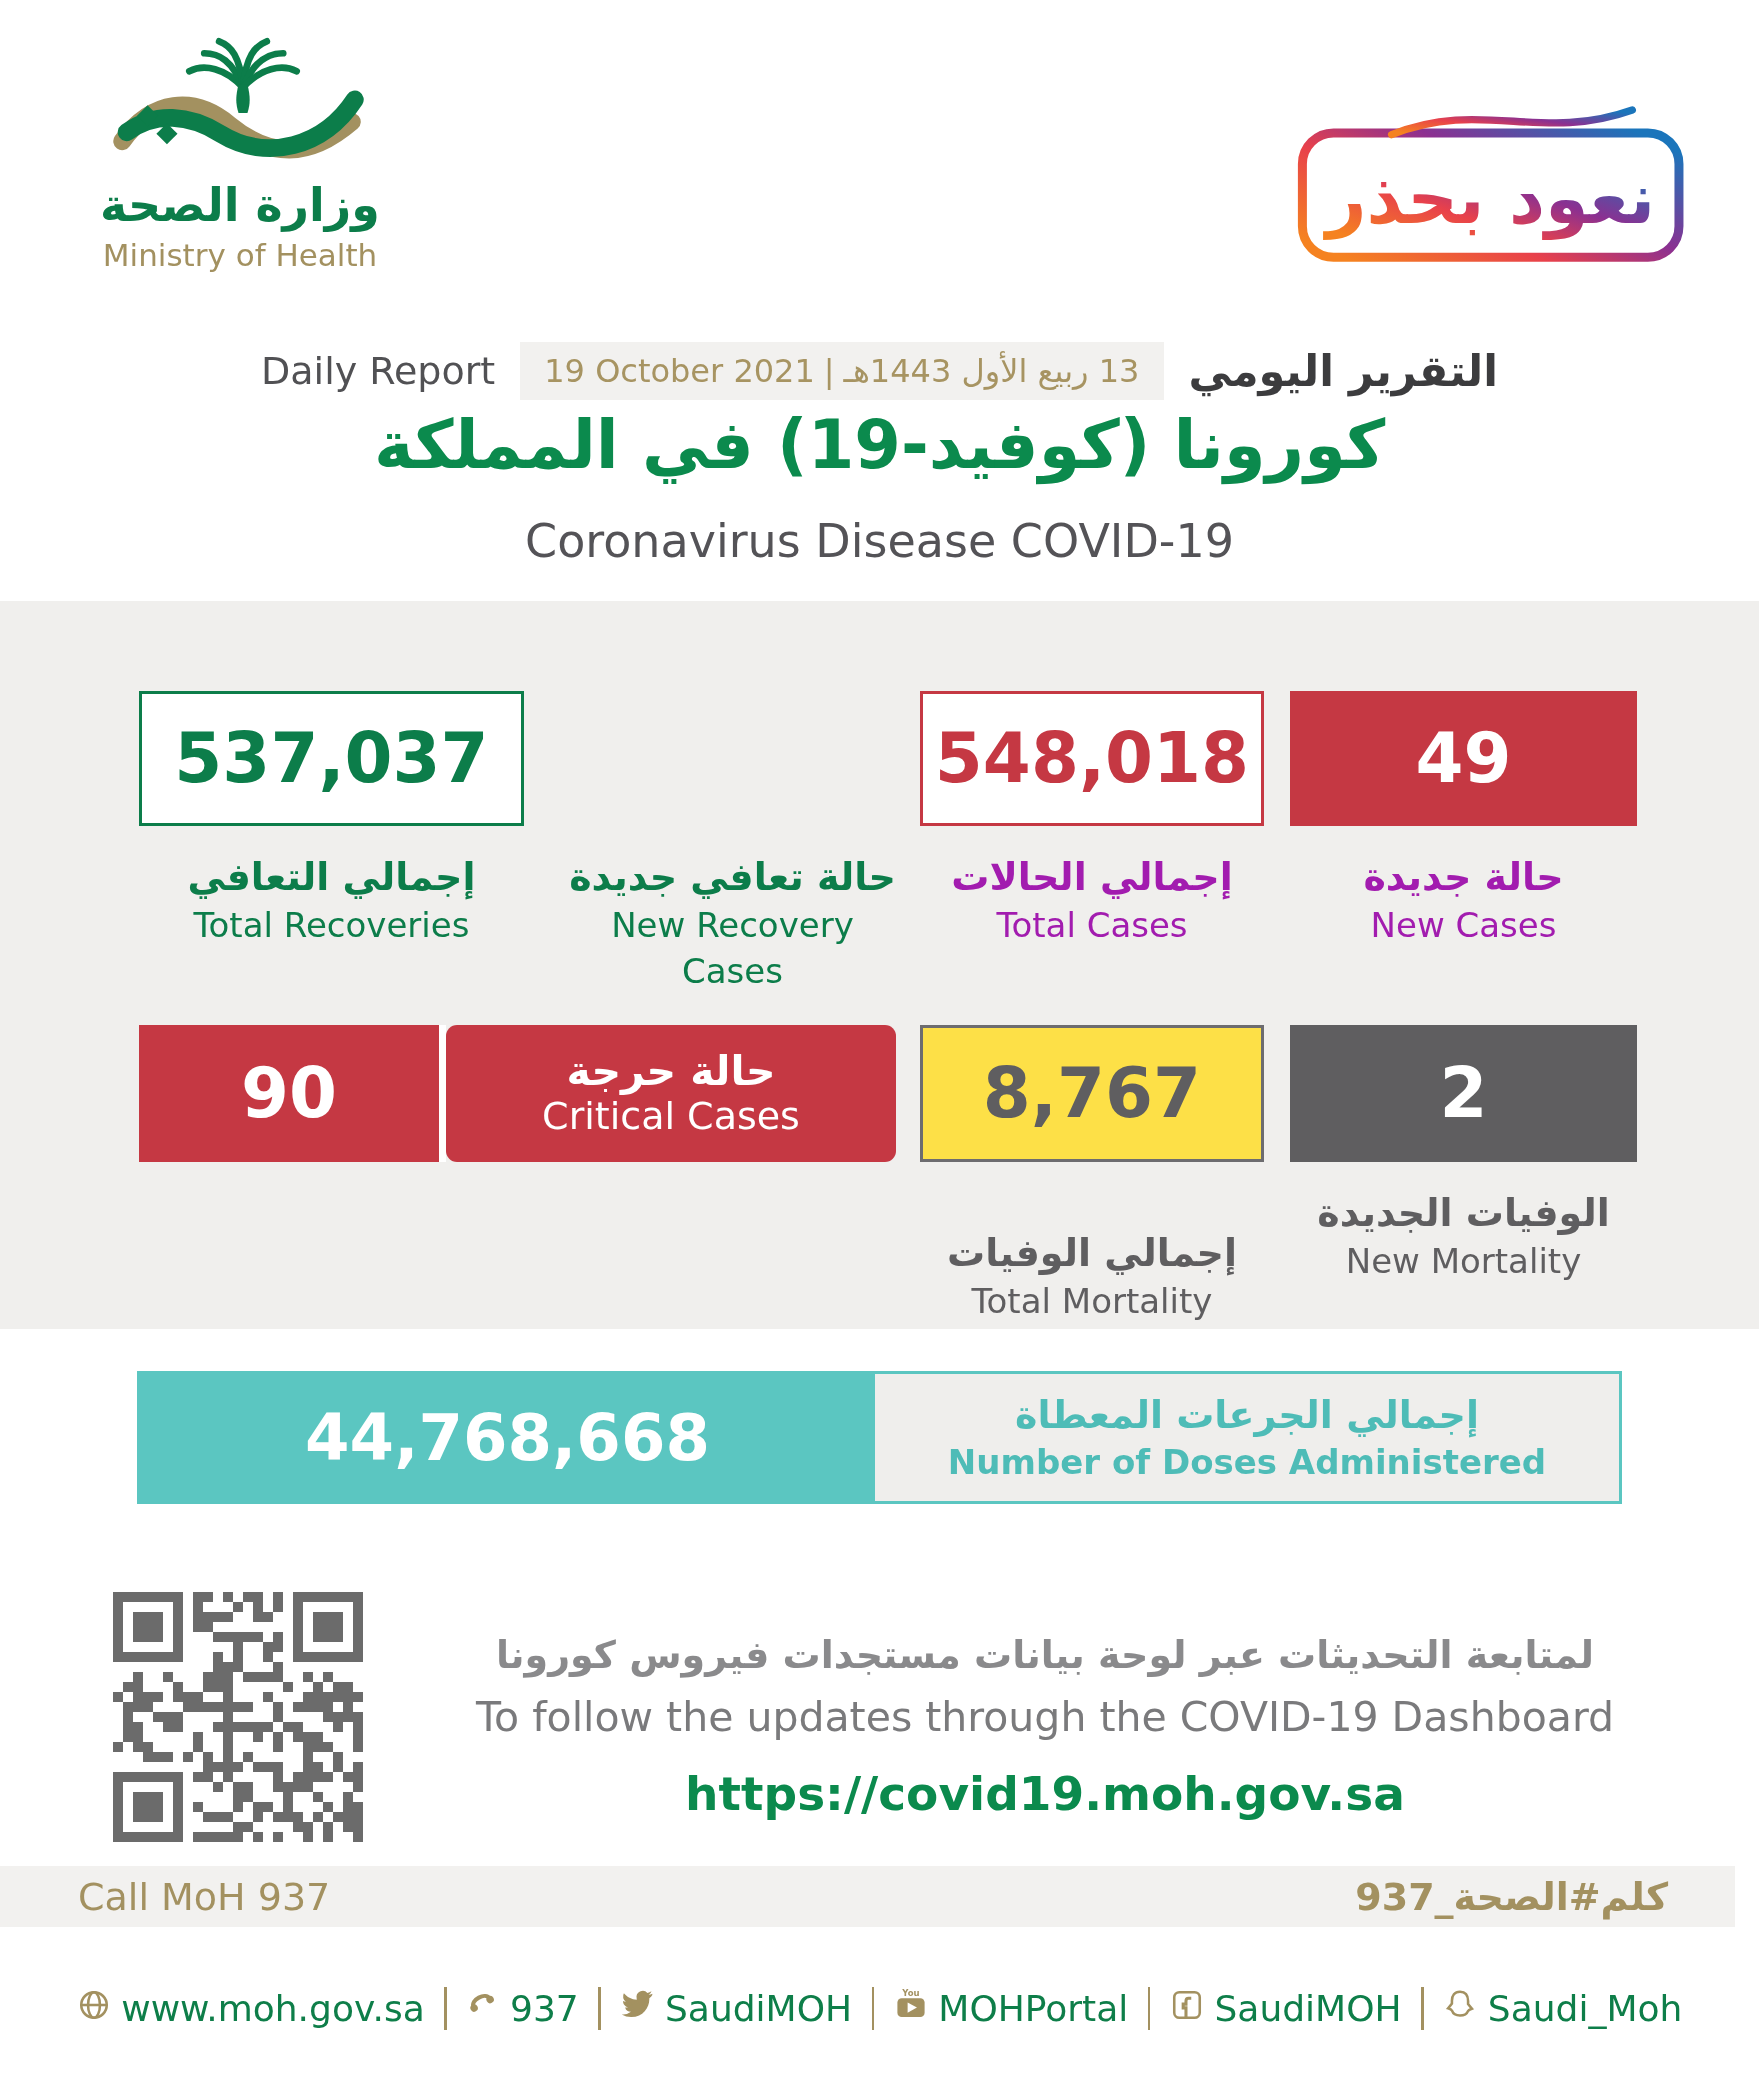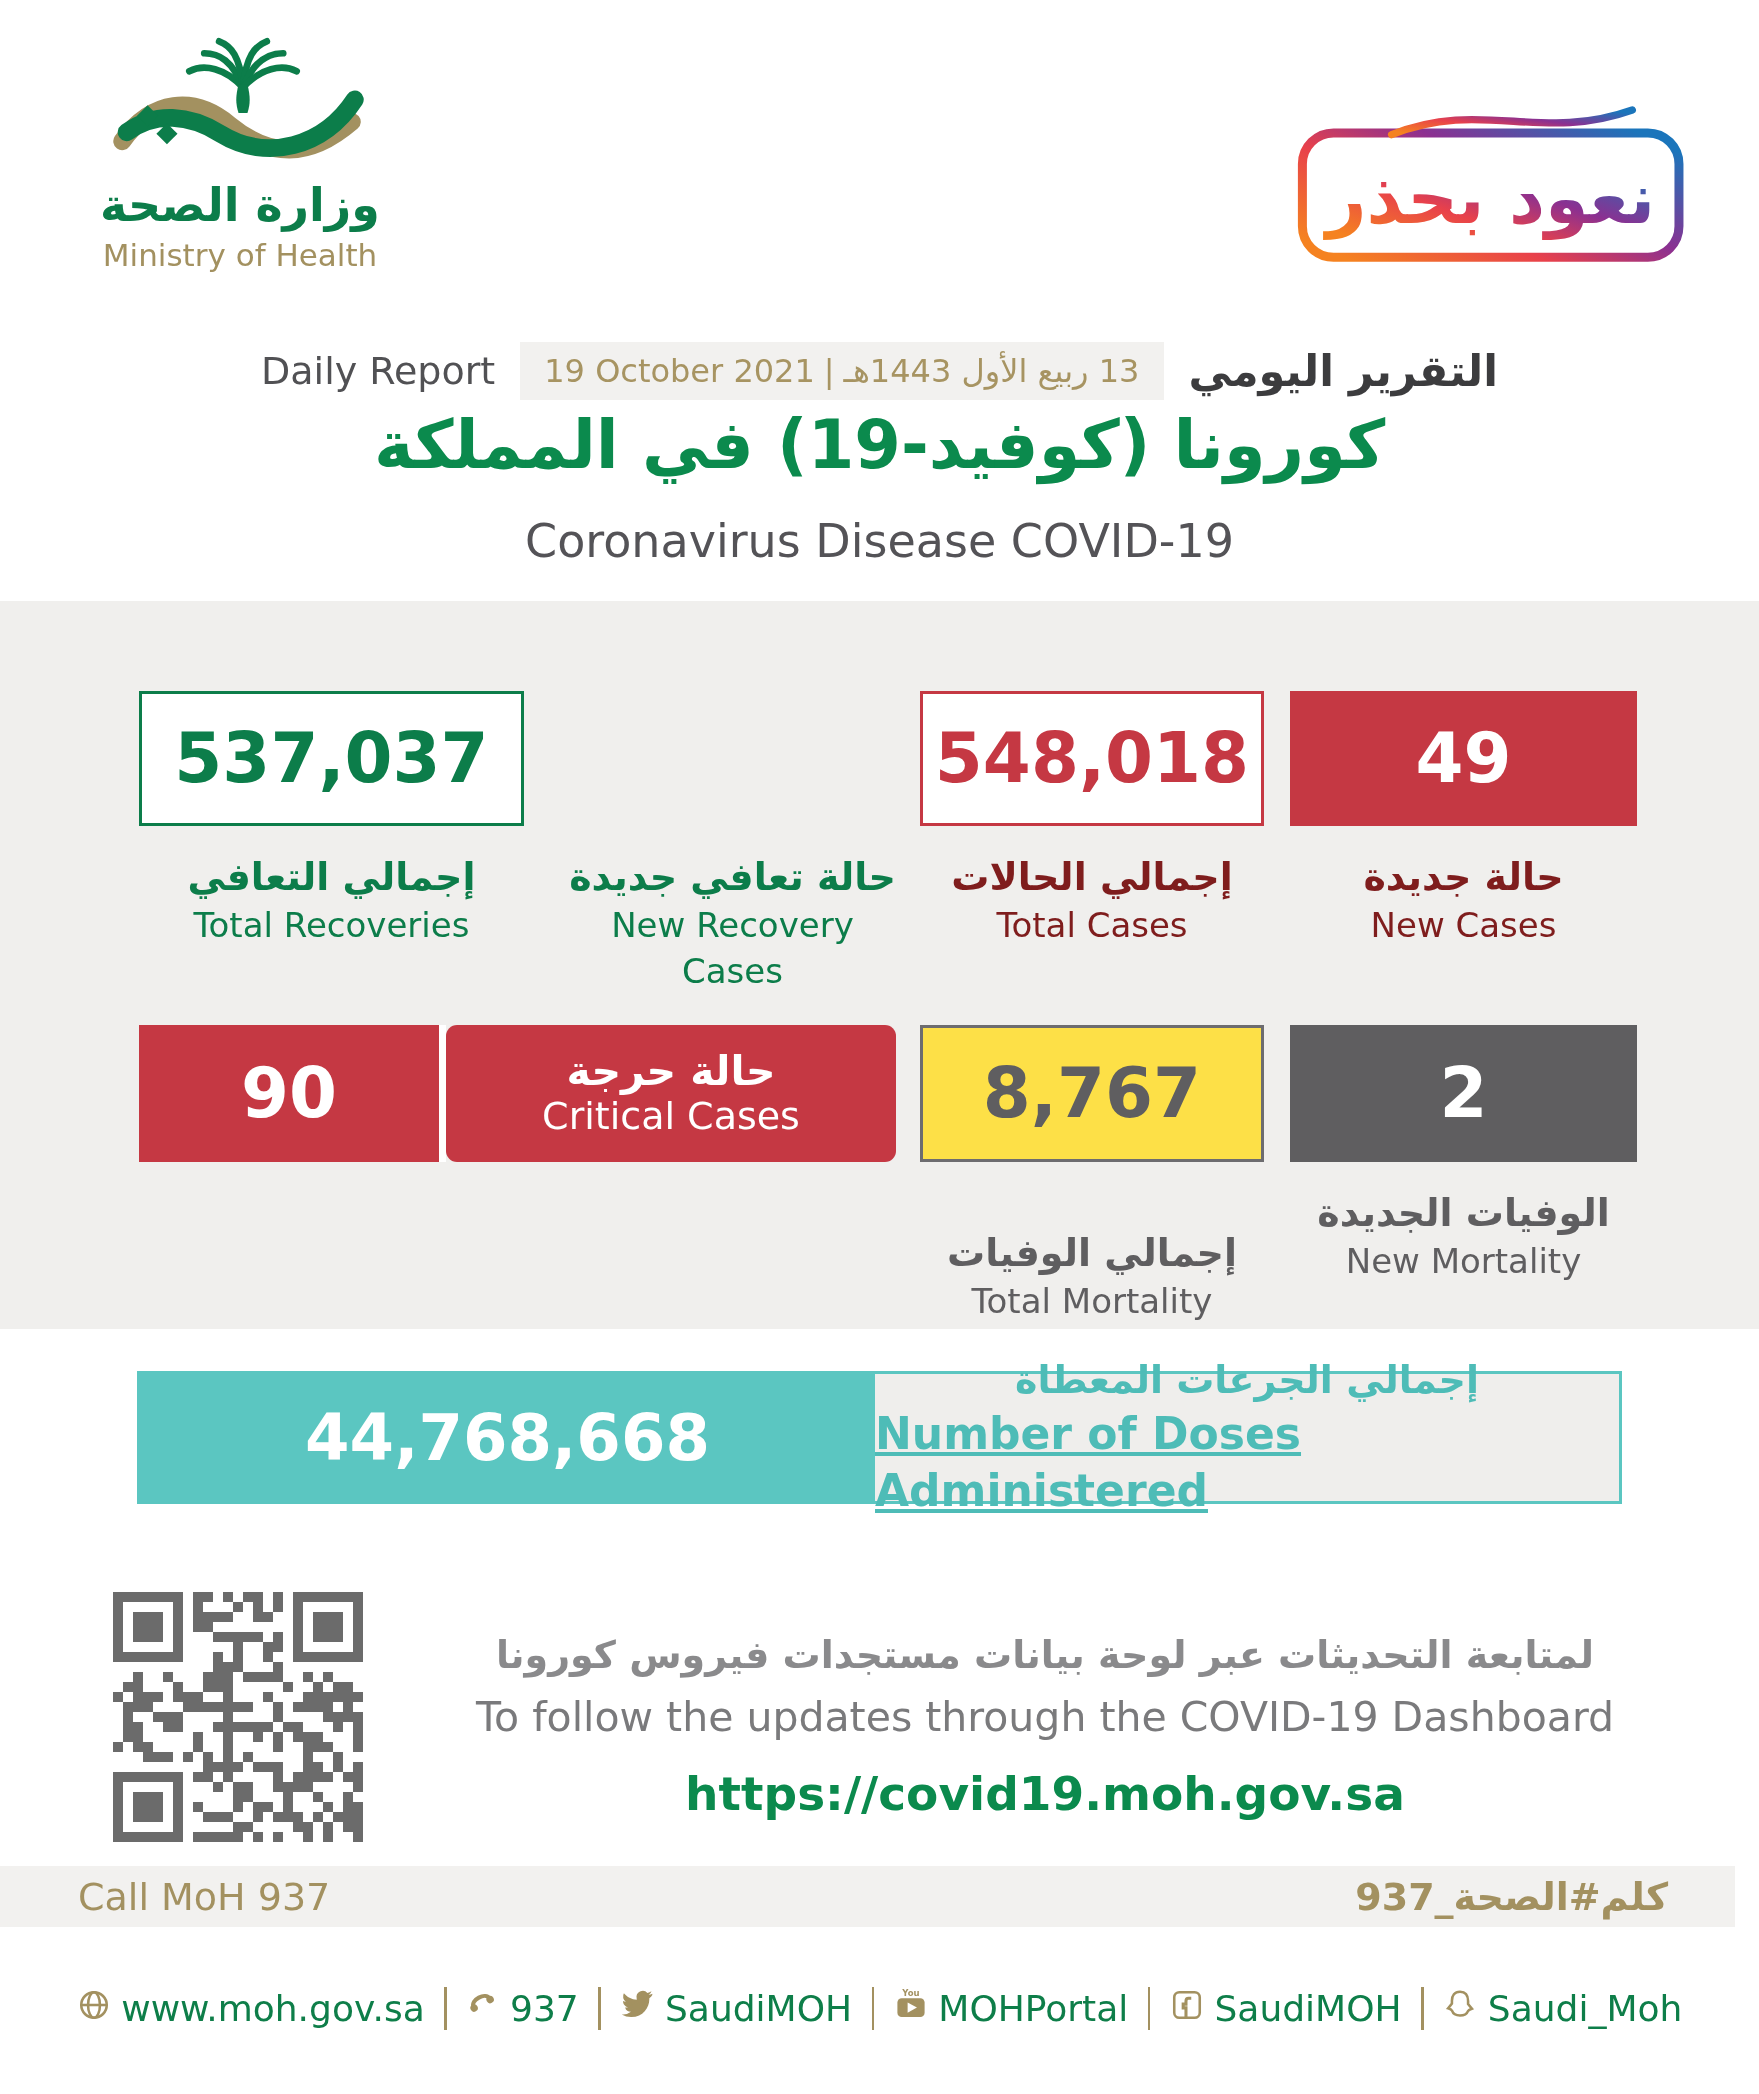--- a/index.html
+++ b/index.html
@@ -31,37 +31,37 @@
   .box-green-outline{background:#ffffff;border:3.3px solid #0c7d4a;color:#0c7d4a;}
   .box-green-solid{background:#0c7d4a;color:#ffffff;}
   .box-red-outline{background:#ffffff;border:3.3px solid #c53843;color:#c53843;}
   .box-red-solid{background:#c53843;color:#ffffff;}
   .box-gray-outline{background:#fde047;border:3.3px solid #6d6c6f;color:#5f5e60;}
   .box-gray-solid{background:#5f5e60;color:#ffffff;}
 
   .labels{position:absolute;text-align:center;line-height:1.35;}
   .lab-ar{font-size:38px;font-weight:bold;direction:rtl;}
   .lab-en{font-size:34px;font-weight:500;}
-  .c-green{color:#0c7d4a;} .c-red{color:#7f1d1d;text-align:center;} .c-gray{color:#5f5e60;}
+  .c-green{color:#0c7d4a;} .c-red{color:#a21caf;text-align:center;} .c-gray{color:#5f5e60;}
 
   .critical-label-box{position:absolute;left:446px;top:1025px;width:450px;height:137px;background:#c53843;
       display:flex;flex-direction:column;align-items:center;justify-content:center;color:#fff;line-height:1.15;border-radius:11px;}
   .critical-label-box .lab-ar{font-size:41px;}
   .critical-label-box .lab-en{font-size:38px;font-weight:500;}
   .critical-divider{position:absolute;left:439px;top:1025px;width:7.4px;height:137px;background:#ffffff;}
 
   
   .doses-bar{position:absolute;left:137px;top:1371px;width:1485px;height:133px;border:3.3px solid #5bc6c1;
       box-sizing:border-box;display:flex;}
   .doses-left{width:735px;background:#5bc6c1;display:flex;align-items:center;justify-content:center;
       color:#ffffff;font-size:64px;font-weight:bold;}
   .doses-right{flex:1;background:#efeeec;display:flex;flex-direction:column;align-items:center;justify-content:center;
       color:#4ebcb7;line-height:1.3;}
   .doses-right .lab-ar{font-size:38px;}
-  .doses-right .lab-en{font-size:44px;font-weight:bold;text-decoration:underline;}
+  .doses-right .lab-en{font-size:34px;font-weight:bold;}
 
   
   .qr-wrap{position:absolute;left:113px;top:1592px;width:250px;height:250px;background:#ffffff;}
   .dash-block{position:absolute;left:413px;top:1633px;width:1264px;text-align:center;}
   .dash-ar{font-size:38px;font-weight:bold;color:#8a8a8c;direction:rtl;}
   .dash-en{font-size:41px;font-weight:500;color:#7a7a7c;margin-top:16.4px;}
   .dash-url{font-size:47px;font-weight:bold;color:#0b8a4d;margin-top:24.5px;}
 
   
   .call-band{position:absolute;left:0;top:1866px;width:1735px;height:61px;background:#f2f1ef;

